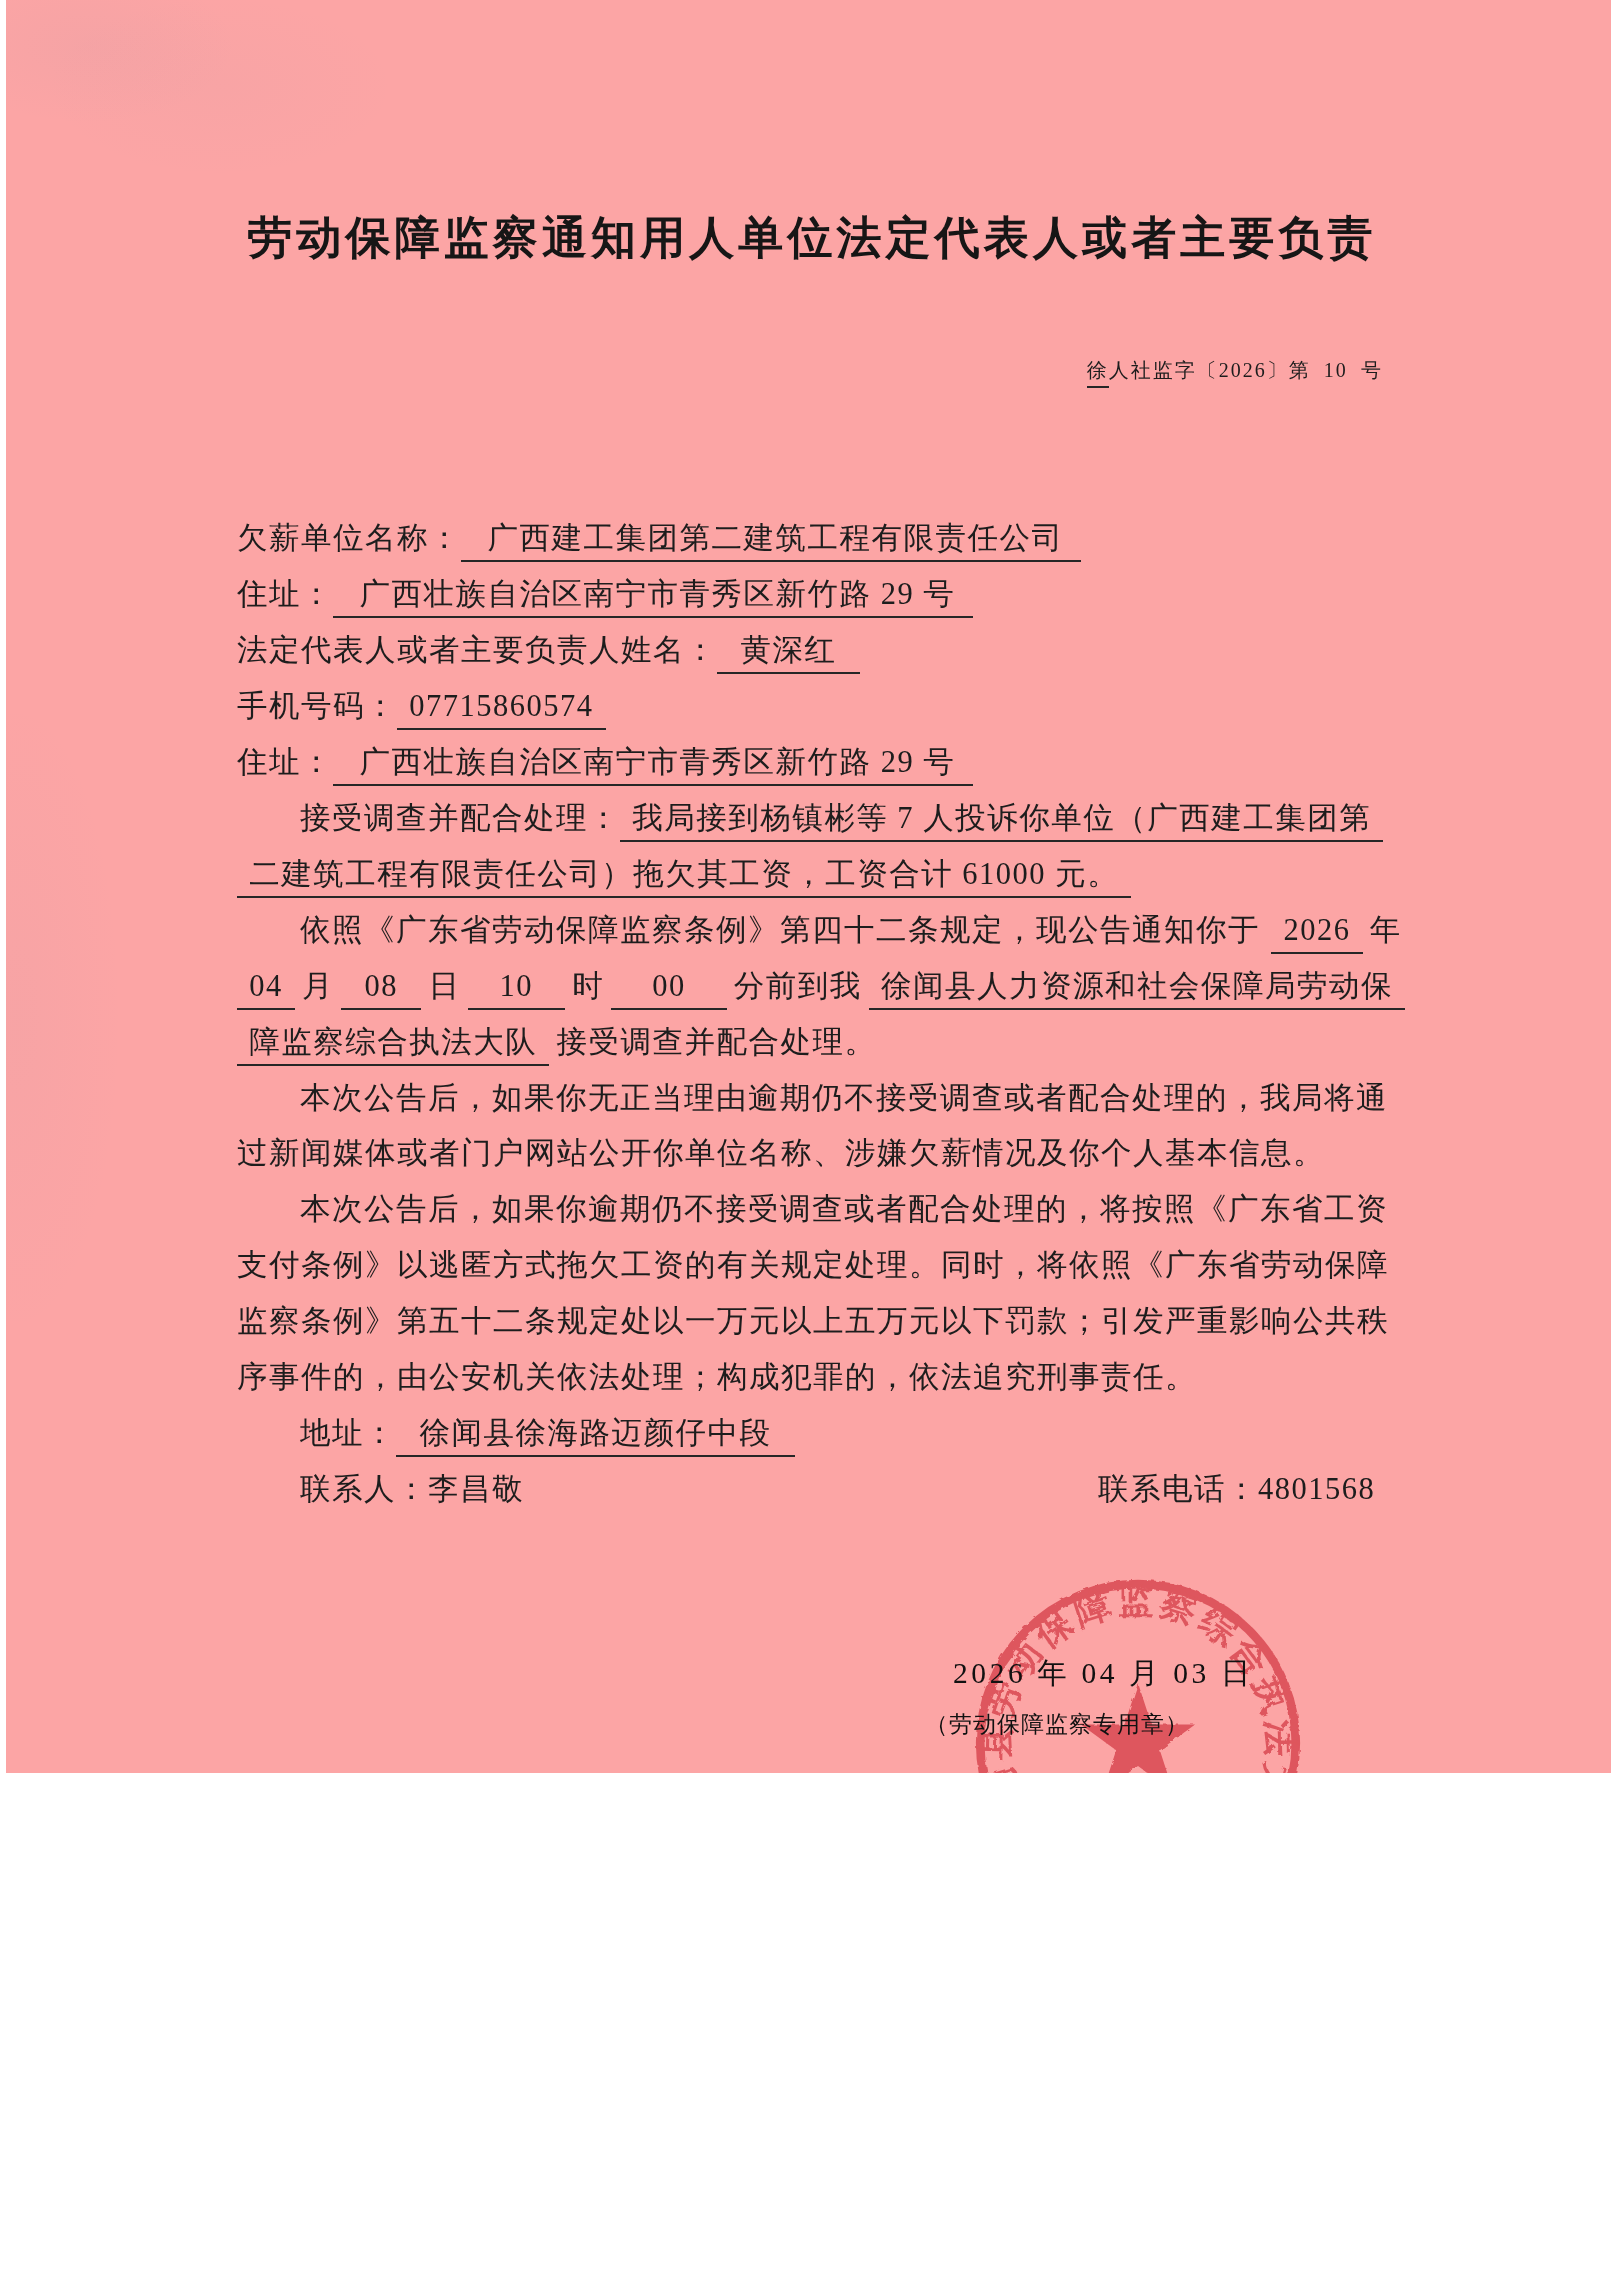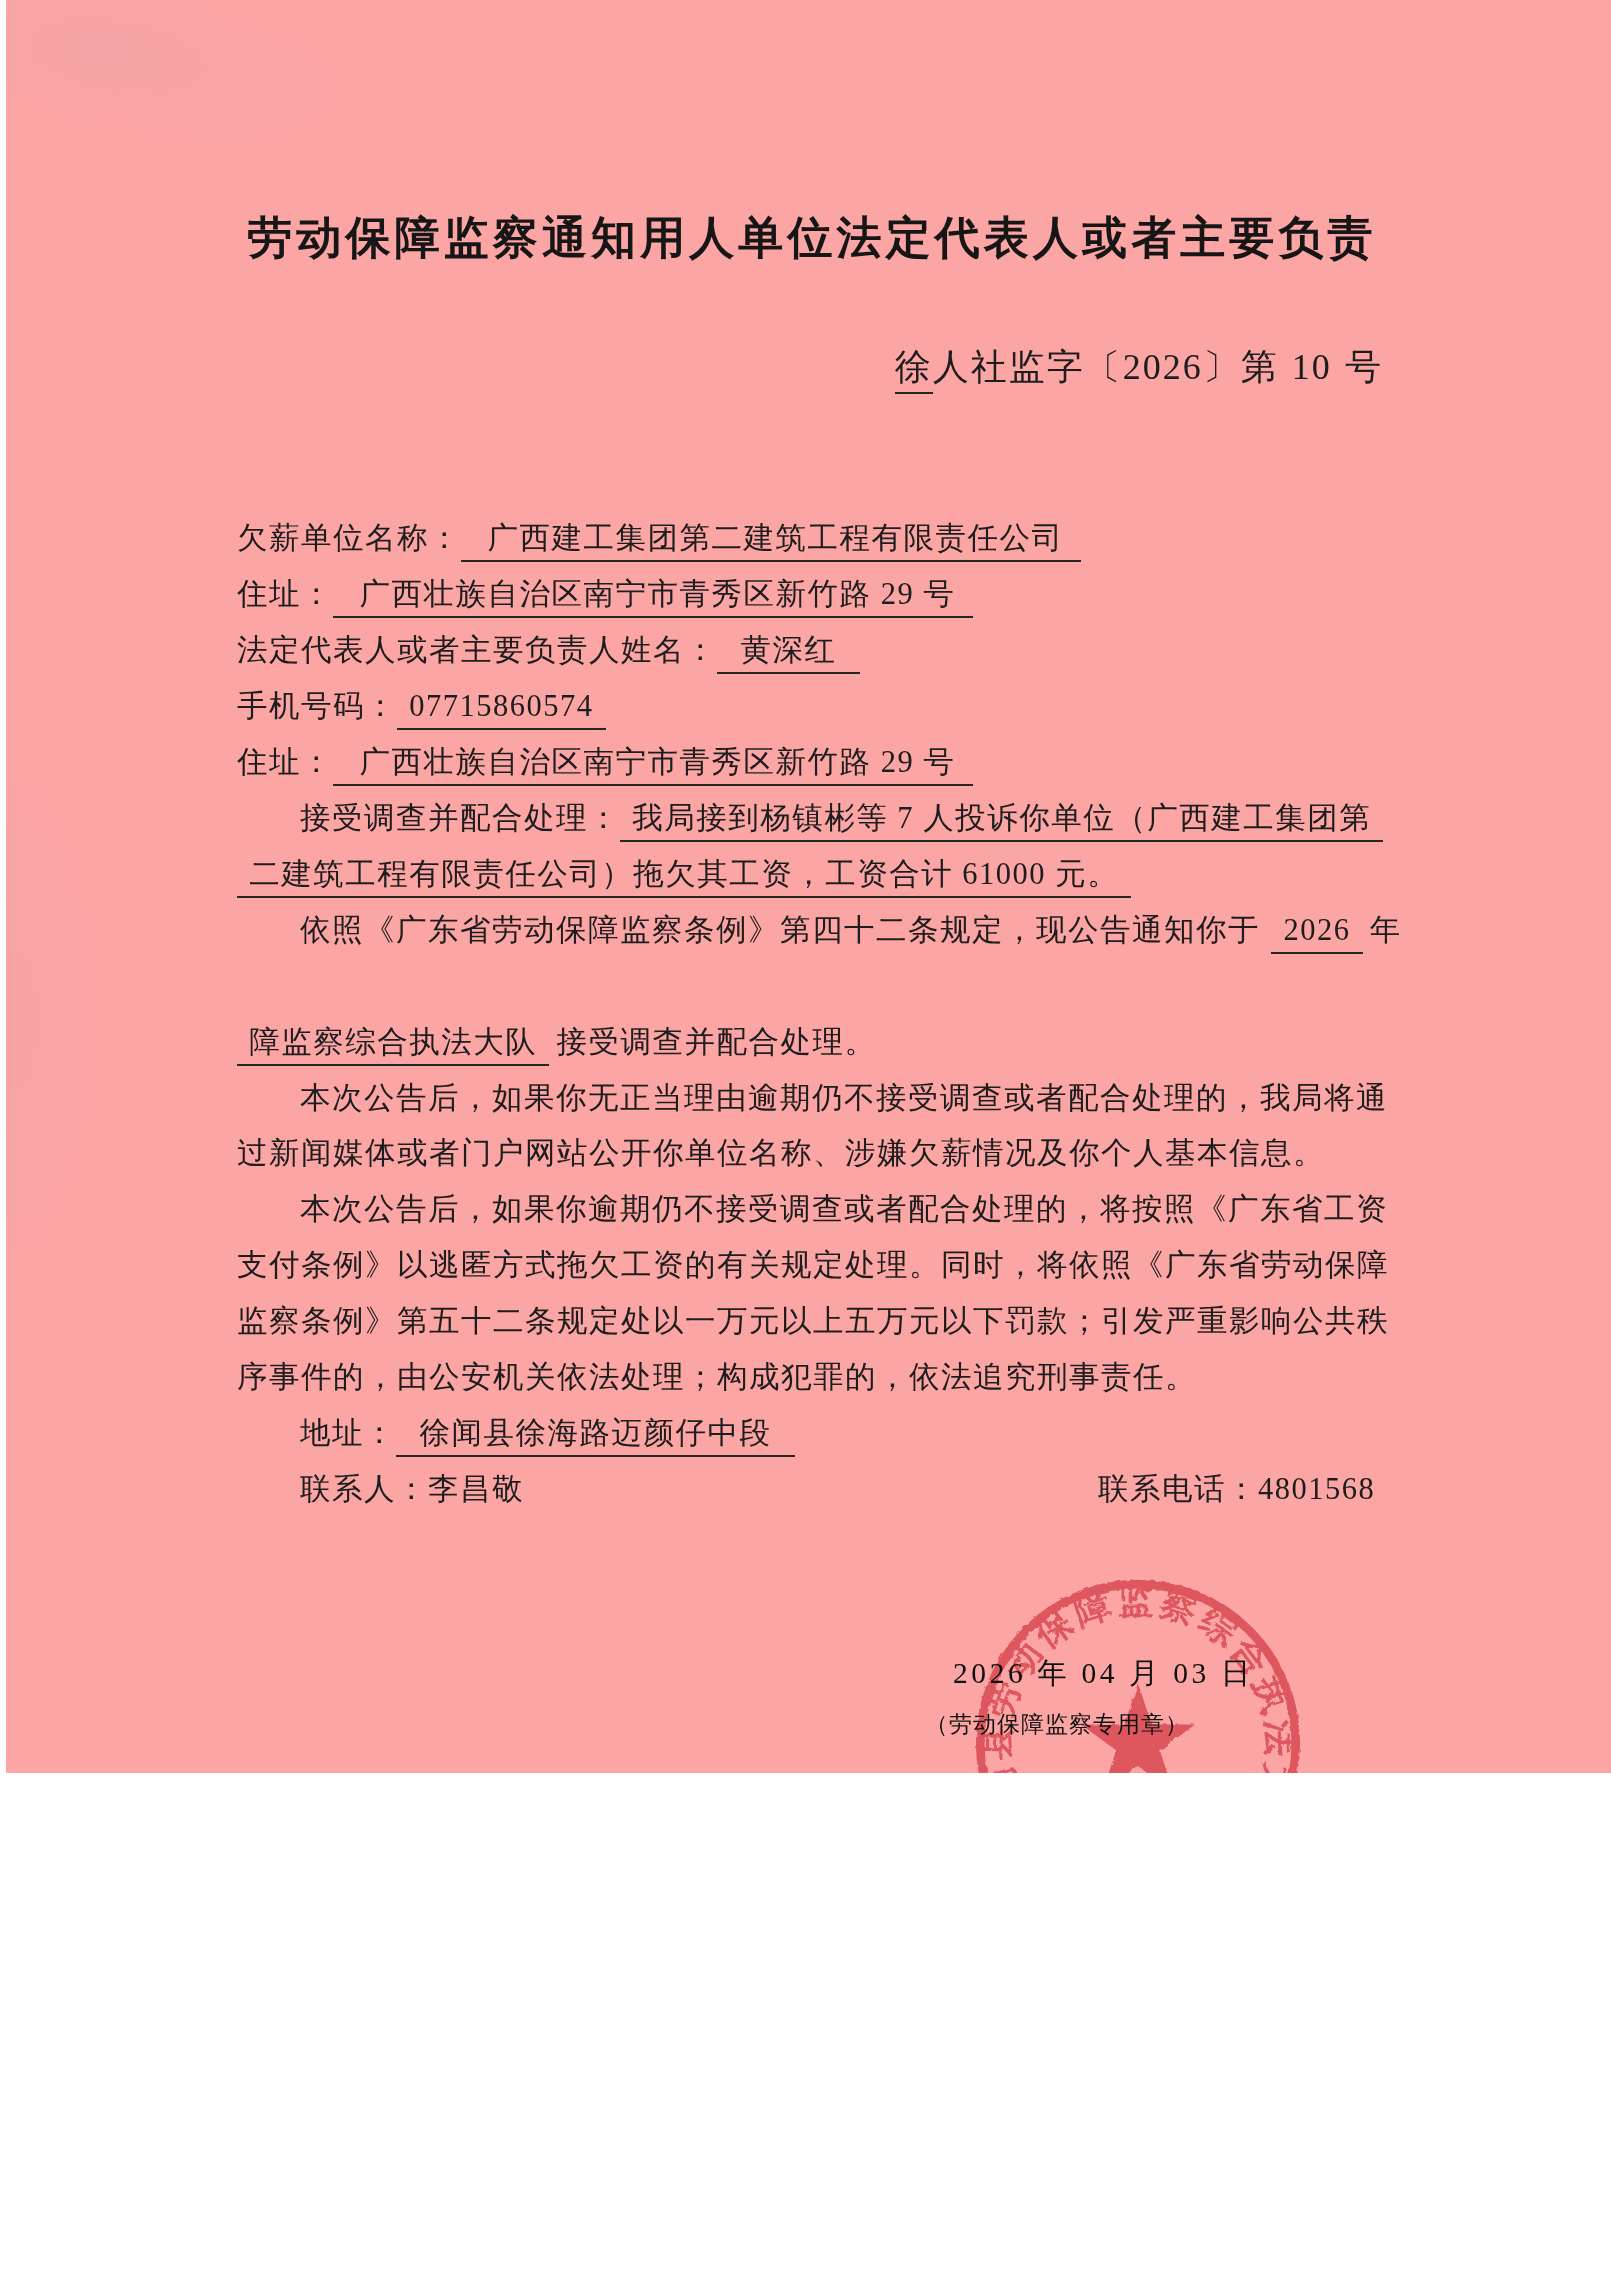--- a/index.html
+++ b/index.html
@@ -24,22 +24,22 @@
   .title{
     position:absolute;left:0;top:199px;width:100%;
     text-align:center;
     font-family:"Liberation Sans","DejaVu Sans",sans-serif;
     font-weight:bold;
     font-size:45px;letter-spacing:4.1px;
     line-height:78px;
     color:#161616;
   }
   .docno{
-    position:absolute;top:343px;right:235px;
-    font-size:36px;letter-spacing:2px;color:#1d1d1d;
+    position:absolute;top:357px;right:235px;
+    font-size:20px;letter-spacing:2px;color:#1d1d1d;
     white-space:nowrap;
   }
   .docno .num{padding:0 13.2px;}
   .line{
     position:absolute;left:231px;width:1160px;height:49px;
     font-size:30.5px;letter-spacing:1.5px;line-height:43px;
     white-space:nowrap;color:#1d1d1d;
   }
   .ind{padding-left:63px;}
   .u{border-bottom:2.5px solid #262626;padding-bottom:5.1px;}
@@ -105,20 +105,23 @@
   </div>
 
   <div class="line" style="top:853px">
     <span class="u pads">二建筑工程有限责任公司）拖欠其工资，工资合计 61000 元。</span>
   </div>
 
   <div class="line ind" style="top:909px">
     <span>依照《广东省劳动保障监察条例》第四十二条规定，现公告通知你于</span><span class="gap"></span><span class="u pads">2026</span><span class="unit">年</span>
   </div>
 
+  <div class="line" style="top:965px">
+    <span class="u pads">04</span><span class="unit">月</span><span class="u padm">08</span><span class="unit">日</span><span class="u padl">10</span><span class="unit">时</span><span class="u padxl">00</span><span class="unit">分前到我</span><span class="u pads">徐闻县人力资源和社会保障局劳动保</span>
+  </div>
 
   <div class="line" style="top:1021px">
     <span class="u pads">障监察综合执法大队</span><span class="unit">接受调查并配合处理。</span>
   </div>
 
   <div class="line ind" style="top:1077px">本次公告后，如果你无正当理由逾期仍不接受调查或者配合处理的，我局将通</div>
   <div class="line" style="top:1132px">过新闻媒体或者门户网站公开你单位名称、涉嫌欠薪情况及你个人基本信息。</div>
 
   <div class="line ind" style="top:1188px">本次公告后，如果你逾期仍不接受调查或者配合处理的，将按照《广东省工资</div>
   <div class="line" style="top:1244px">支付条例》以逃匿方式拖欠工资的有关规定处理。同时，将依照《广东省劳动保障</div>

